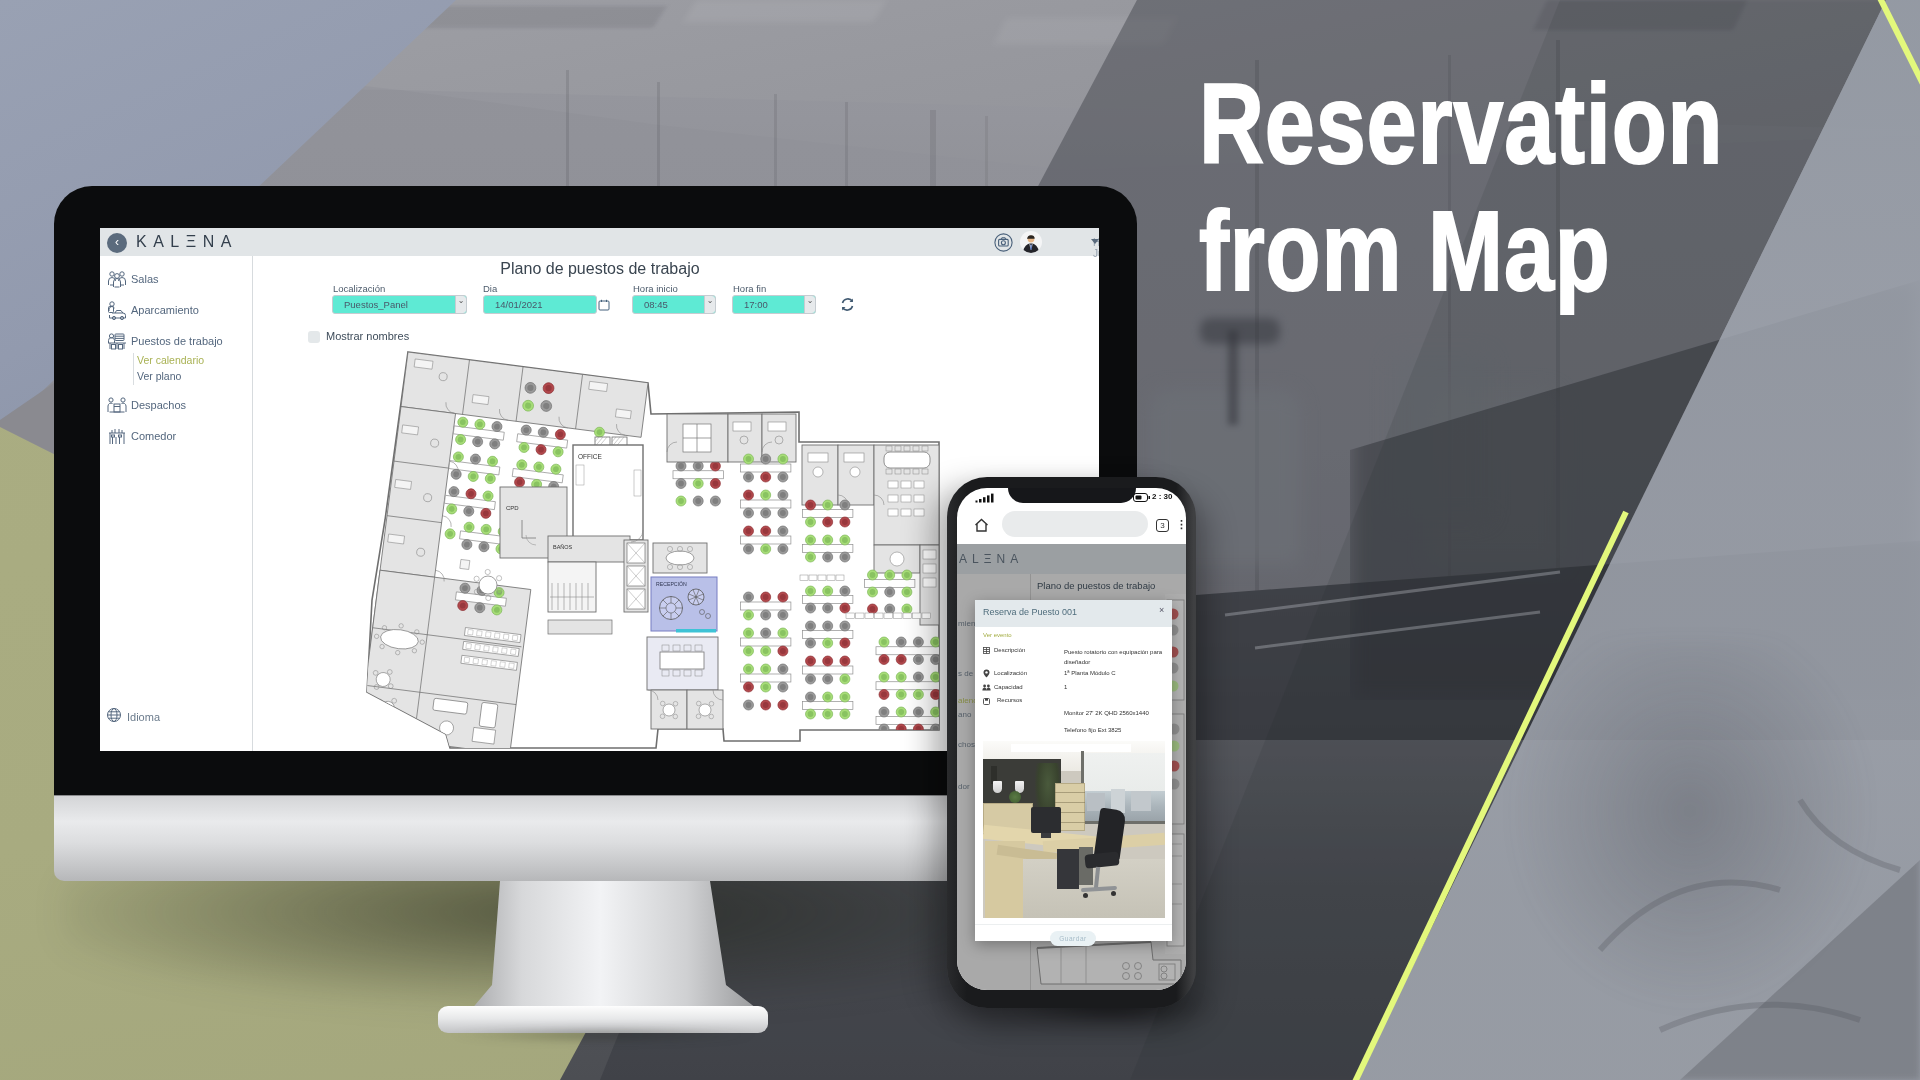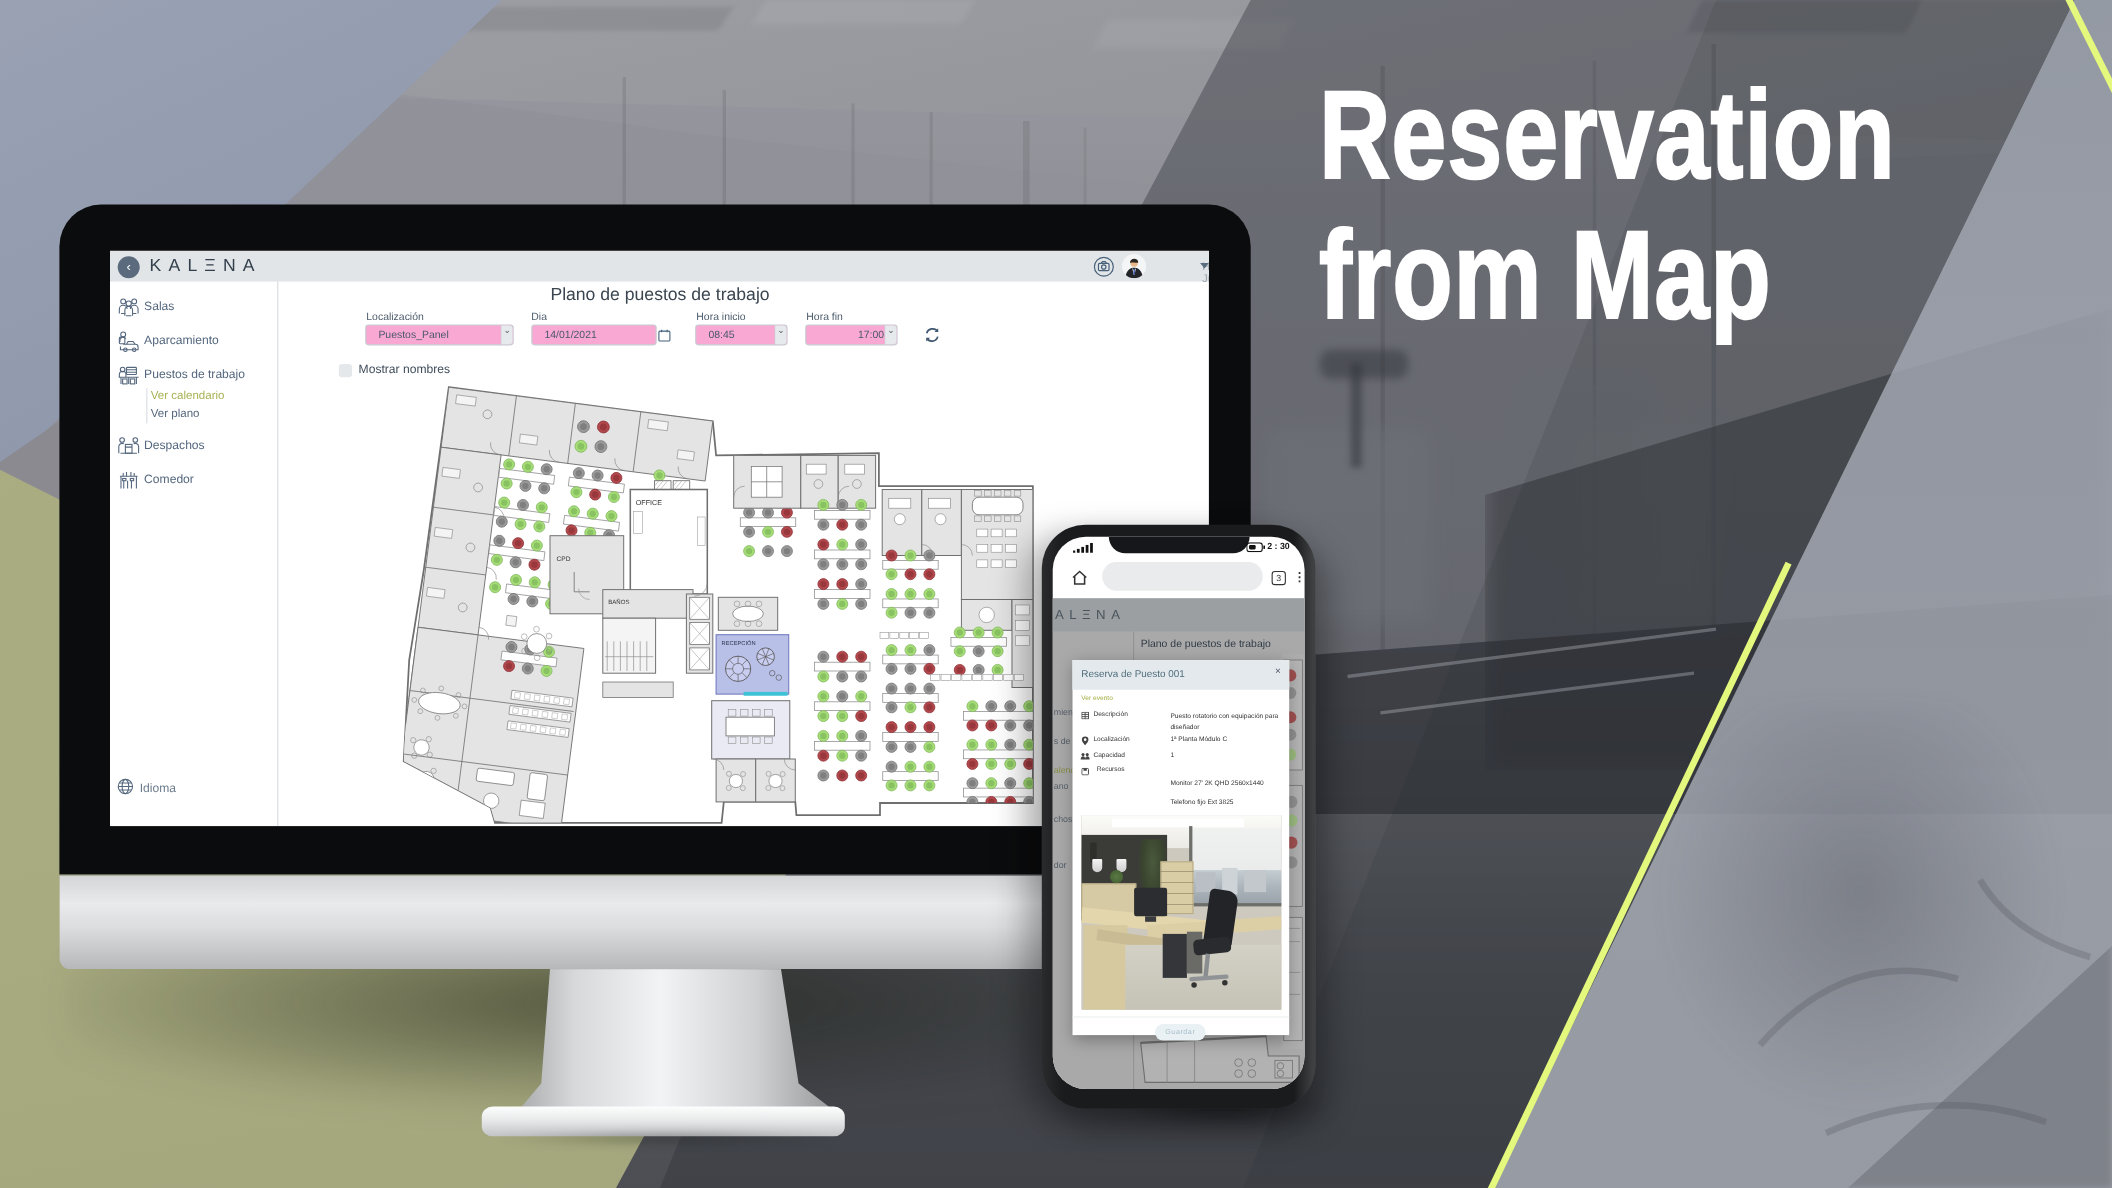--- a/index.html
+++ b/index.html
@@ -198,21 +198,21 @@
 
     <div class="abs field" style="left:383px;top:67px;width:114px;height:19px;">
         <span style="margin-left:11px;">14/01/2021</span>
       </div>
 
     <div class="abs field" style="left:532px;top:67px;width:84px;height:19px;">
         <span style="margin-left:11px;">08:45</span>
         <span class="arrbox">⌄</span>
       </div>
 
-    <div class="abs field" style="left:632px;top:67px;width:84px;height:19px;padding-left:36px;">
+    <div class="abs field" style="left:632px;top:67px;width:84px;height:19px;">
         <span style="margin-left:11px;">17:00</span>
         <span class="arrbox">⌄</span>
       </div>
 
     <svg class="abs" style="left:498px;top:71px;" width="12" height="12" viewBox="0 0 12 12">
         <rect x="1" y="2" width="10" height="9" rx="1" fill="none" stroke="#44617c" stroke-width="1"></rect>
         <line x1="3.5" y1="0.8" x2="3.5" y2="3" stroke="#44617c" stroke-width="1"></line>
         <line x1="8.5" y1="0.8" x2="8.5" y2="3" stroke="#44617c" stroke-width="1"></line>
       </svg>
 
@@ -1262,21 +1262,21 @@
       <div class="abs" style="left:199px;top:31px;width:13px;height:13px;border:1.4px solid #333;border-radius:3px;font-size:8px;text-align:center;line-height:12px;color:#333;">3</div>
       <div class="abs" style="left:219px;top:30px;font-size:11px;color:#333;font-weight:bold;">⋮</div>
 
       <div class="abs" style="left:0;top:56px;width:229px;height:446px;background:#a9a9a9;">
 
         <div class="abs" style="left:0;top:0;width:229px;height:30px;background:#9b9fa2;"></div>
         <div class="abs" style="left:2px;top:8px;font-size:12px;letter-spacing:5px;color:#4a545e;">ALΞNA</div>
         <div class="abs" style="left:73px;top:30px;width:1px;height:416px;background:#939393;"></div>
         <div class="abs" style="left:80px;top:36px;width:149px;font-size:9.5px;color:#2f3a44;">Plano de puestos de trabajo</div>
 
-        <div class="abs" style="left:1px;top:75px;font-size:8px;color:#555f69;margin-top:24px;">mien</div>
+        <div class="abs" style="left:1px;top:75px;font-size:8px;color:#555f69;">mien</div>
         <div class="abs" style="left:1px;top:125px;font-size:8px;color:#555f69;">s de t</div>
         <div class="abs" style="left:1px;top:152px;font-size:8px;color:#868d45;">alend</div>
         <div class="abs" style="left:1px;top:166px;font-size:8px;color:#555f69;">ano</div>
         <div class="abs" style="left:1px;top:196px;font-size:8px;color:#555f69;">chos</div>
         <div class="abs" style="left:1px;top:238px;font-size:8px;color:#555f69;">dor</div>
 
         <svg class="abs" style="left:208px;top:50px;" width="21" height="360" viewBox="0 0 21 360">
           <rect x="0" y="0" width="21" height="360" fill="#adadad"></rect>
           <rect x="2" y="6" width="17" height="100" fill="#b4b4b4" stroke="#787878" stroke-width="0.8"></rect>
           <circle cx="8" cy="20" r="5.5" fill="#a05050"></circle>
@@ -1390,15 +1390,15 @@
         </div>
 
         <div class="abs" style="left:0;top:324px;width:197px;height:1px;background:#eceff0;"></div>
         <div class="abs" style="left:75px;top:331px;width:46px;height:15px;background:#e9f1f4;border-radius:8px;font-size:6.5px;color:#a6bcc8;text-align:center;line-height:15px;letter-spacing:0.5px;">Guardar</div>
       </div>
     </div>
   </div>
 
 </div>
 <style>
-  .field { background:#f9a8d4; border:1px solid #c6ccd1; border-radius:3px; font-size:9.5px; color:#49586a; display:flex; align-items:center; }
+  .field { background:#5eead4; border:1px solid #c6ccd1; border-radius:3px; font-size:9.5px; color:#49586a; display:flex; align-items:center; }
   .field .arrbox { position:absolute; right:0; top:0; bottom:0; width:11px; background:#e7eaec; border-left:1px solid #c6ccd1; border-radius:0 3px 3px 0; font-size:8px; color:#555; text-align:center; line-height:10px; }
 </style>
 
 </body></html>

